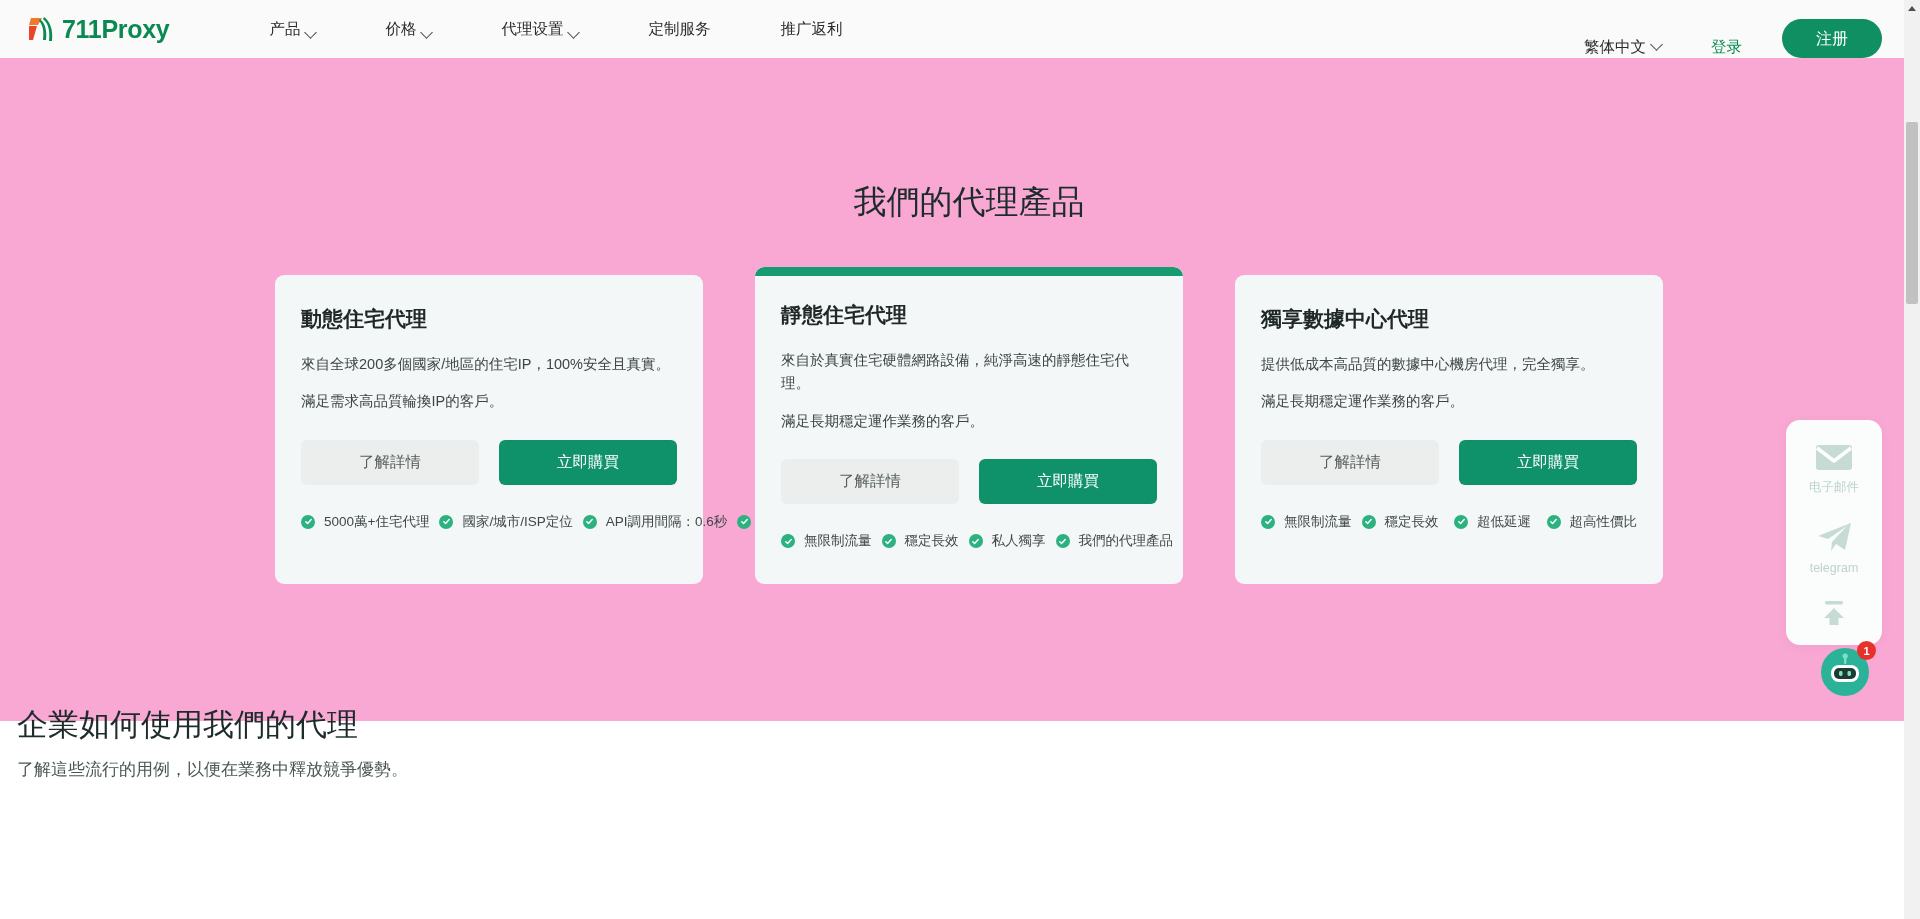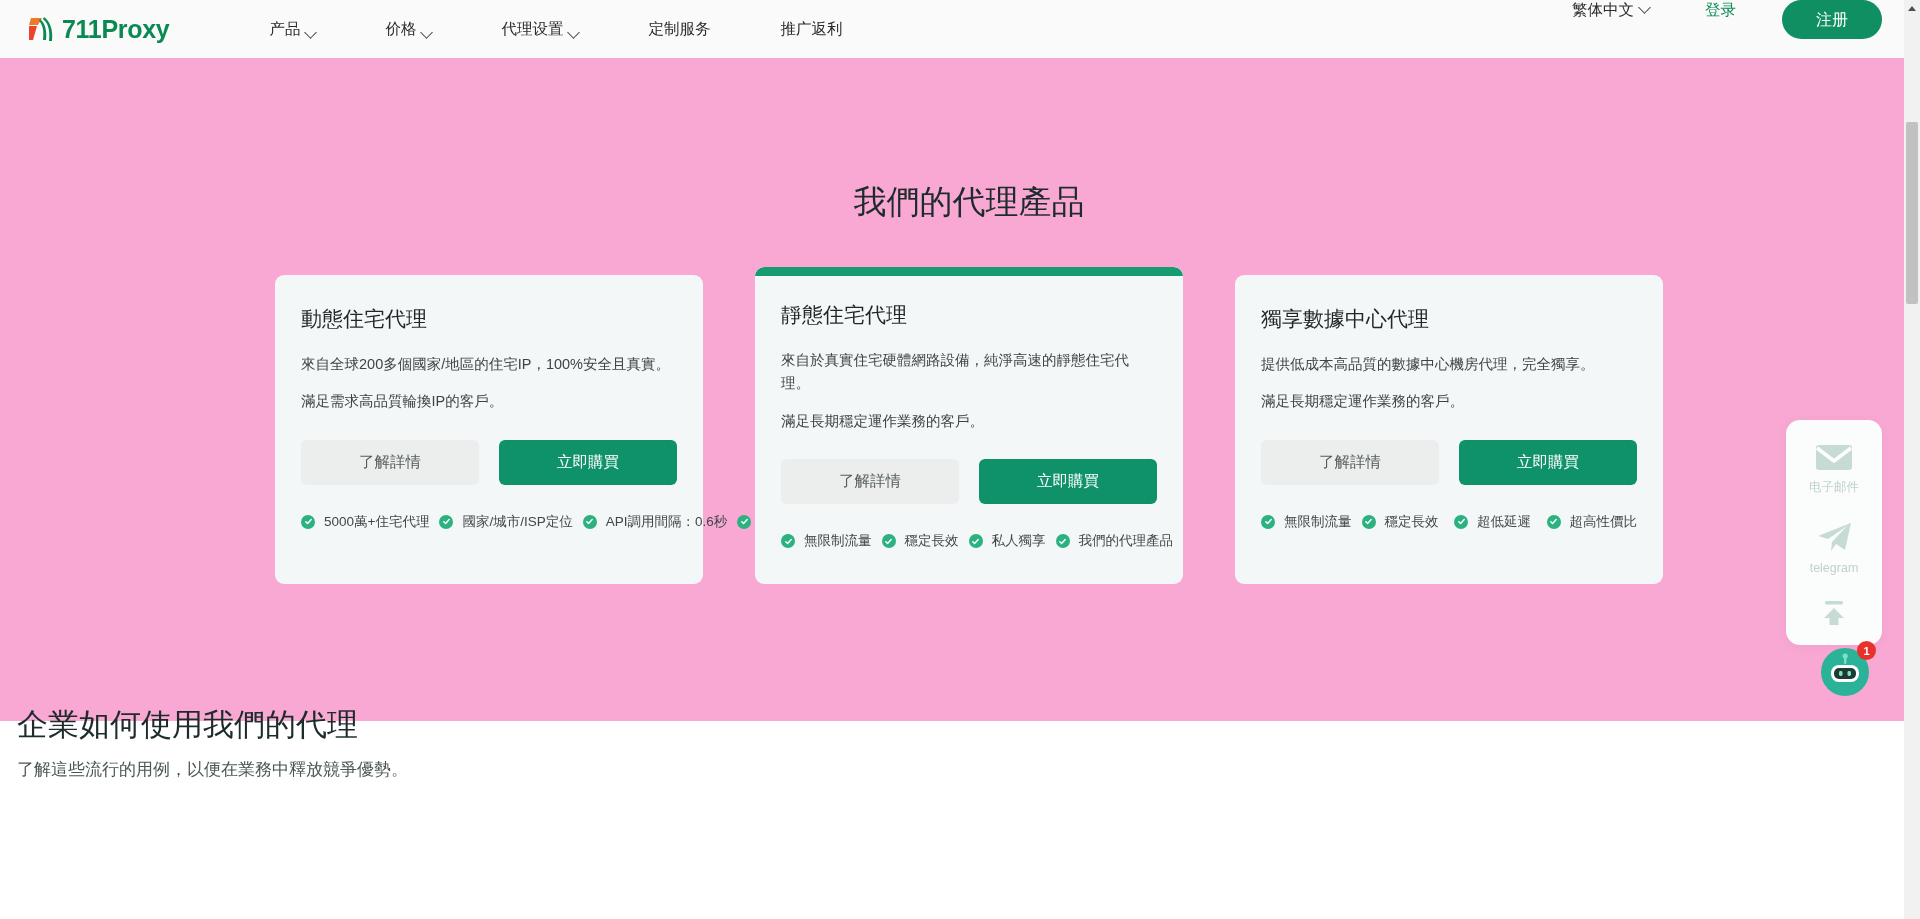--- a/index.html
+++ b/index.html
@@ -37,21 +37,21 @@
   }
   .nav-item:last-child { margin-right: 0; }
   .caret {
     width: 9px; height: 9px; display: inline-block;
     border-right: 1.6px solid #4a4a4a;
     border-bottom: 1.6px solid #4a4a4a;
     transform: translateY(-3px) rotate(45deg);
   }
   .header-right {
     position: absolute; right: 22px; top: 0; height: 58px;
-    display: flex; align-items: flex-start; gap: 8px;
+    display: flex; align-items: flex-end; gap: 2px;
   }
   .lang {
     font-size: 15.5px; color: #2b2b2b; display: flex;
     align-items: center; gap: 6px; cursor: pointer; margin-right: 48px;
   }
   .login-link {
     font-size: 15.5px; color: #0a8a52; cursor: pointer; margin-right: 38px;
   }
   .signup-btn {
     background: #0f8f62; color: #ffffff;
@@ -85,21 +85,21 @@
     overflow: hidden;
     margin-top: -8px;
     padding-bottom: 34px;
   }
   .card.featured::before {
     content: ""; position: absolute; top: 0; left: 0;
     width: 100%; height: 9px; background: #179b70;
     border-radius: 9px 9px 0 0;
   }
   .card-title {
-    font-size: 21px; color: #1f2727; font-weight: normal;
+    font-size: 21px; color: #1f2727; font-weight: bold;
     margin-bottom: 20px;
   }
   .card-desc {
     font-size: 14.5px; color: #3c4545; line-height: 1.62;
     margin-bottom: 14px;
   }
   .card-desc.second { margin-bottom: 0; }
   .card-buttons { display: flex; gap: 20px; margin-top: 26px; align-items: center; }
   .btn {
     flex: 1; text-align: center; font-size: 15.5px;

